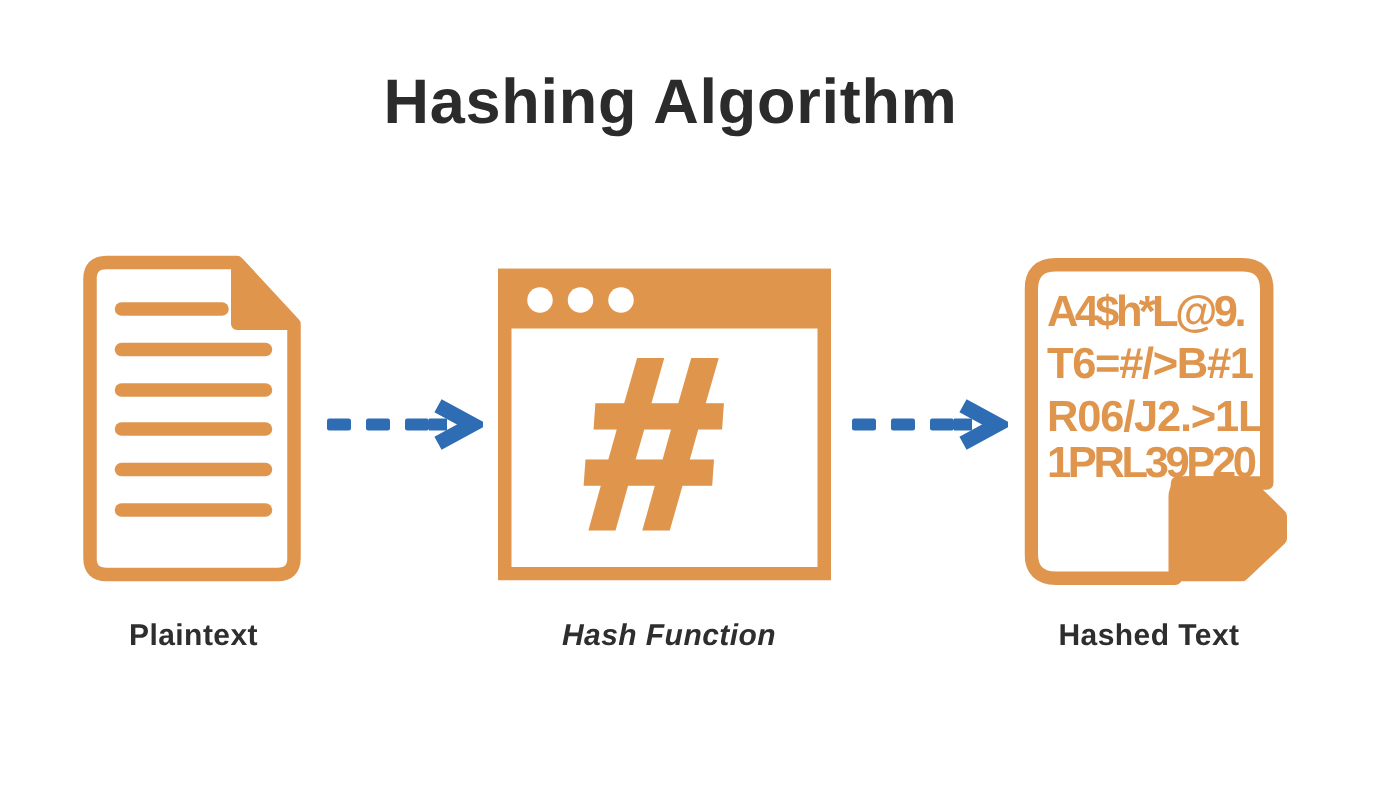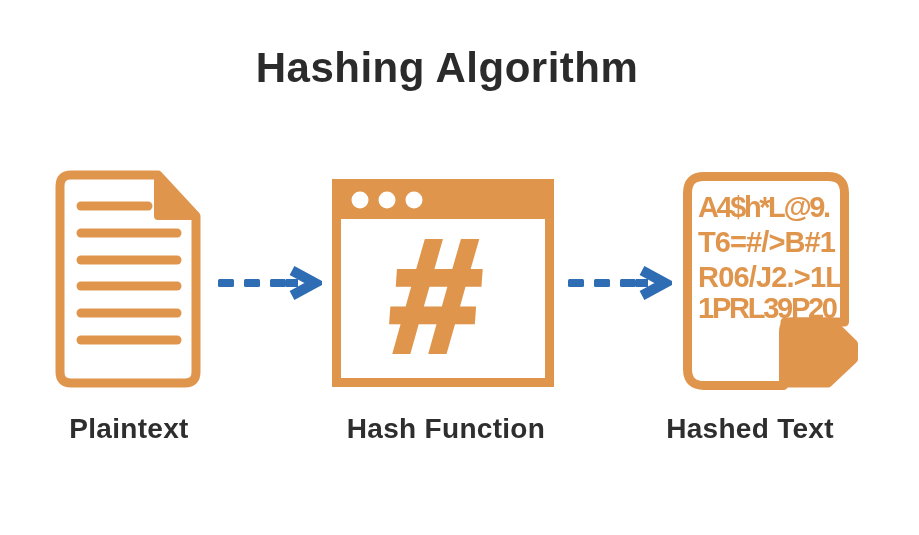--- a/index.html
+++ b/index.html
@@ -22,26 +22,26 @@
   .icon{position:absolute;}
   .icon-plaintext{left:55px;top:170px;}
   .icon-window{left:332px;top:179px;}
   .icon-hashed{left:683px;top:172px;}
   .arrow{position:absolute;top:266px;}
   .arrow-1{left:218px;}
   .arrow-2{left:568px;}
   .node-label{
     position:absolute;top:413px;
     transform:translateX(-50%);
-    font-size:28px;font-weight:700;color:var(--ink);
+    font-size:20px;font-weight:700;color:var(--ink);
     white-space:nowrap;letter-spacing:0.3px;
   }
   .label-plaintext{left:129px;}
-  .label-hash-function{left:446px;}
-  .label-hashed-text{left:750px;}
+  .label-hash-function{left:446px;font-style:italic;}
+  .label-hashed-text{left:766px;}
 </style>
 </head>
 <body>
 
 <div class="canvas">
 
   <div class="title">Hashing Algorithm</div>
 
   <svg class="icon icon-plaintext" width="146" height="219" viewBox="0 0 146 219">
     <path d="M16 5 H103 L141 46 V202 Q141 213 130 213 H16 Q5 213 5 202 V16 Q5 5 16 5 Z" fill="#ffffff" stroke="#E0954D" stroke-width="9" stroke-linejoin="round"></path>

